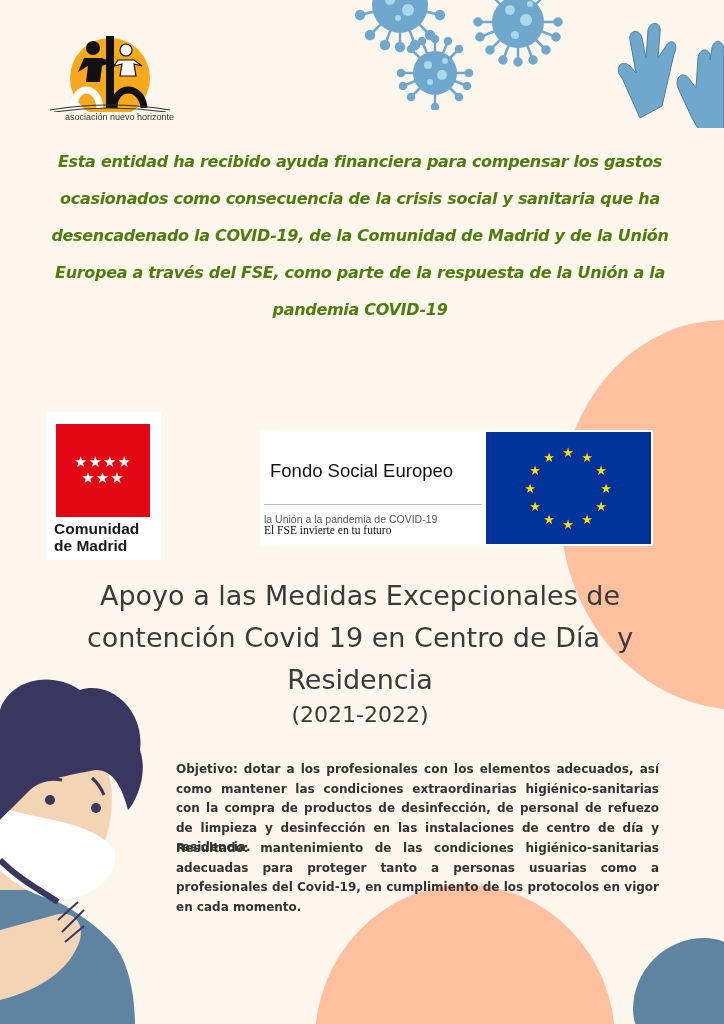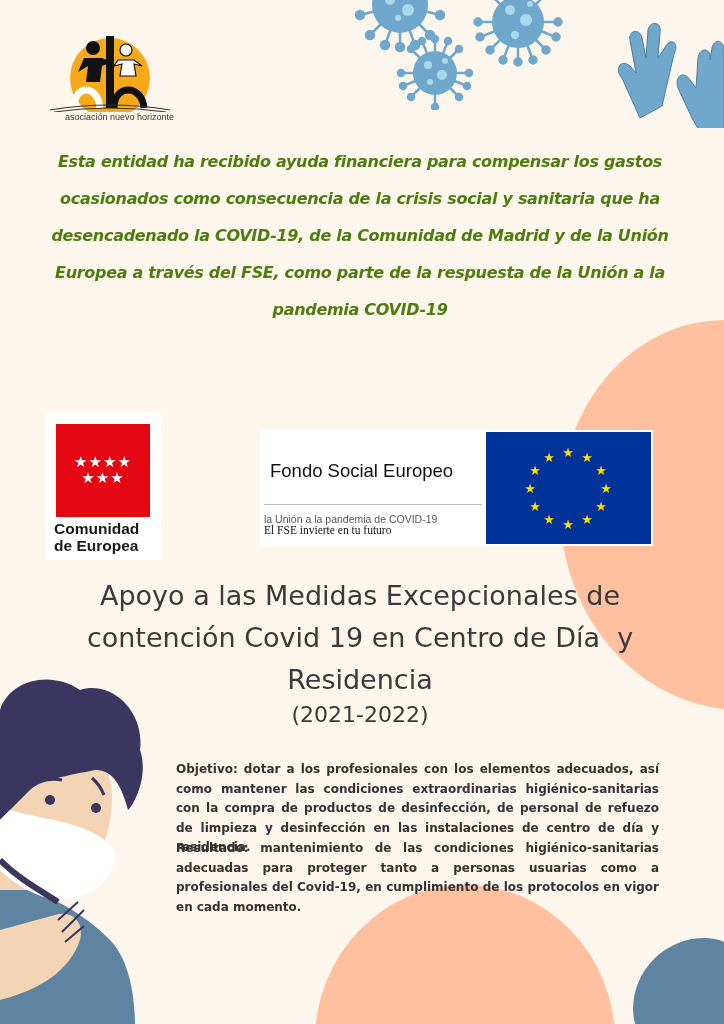--- a/index.html
+++ b/index.html
@@ -160,21 +160,21 @@
 
 <div class="abs intro">Esta entidad ha recibido ayuda financiera para compensar los gastos ocasionados como consecuencia de la crisis social y sanitaria que ha desencadenado la COVID-19, de la Comunidad de Madrid y de la Unión Europea a través del FSE, como parte de la respuesta de la Unión a la pandemia COVID-19</div>
 
 <div class="abs cm-logo">
   <div class="cm-red">
     <div class="cm-stars" style="white-space:pre-line;">★★★★
 ★★★</div>
   </div>
   <div class="cm-text">
     <div>Comunidad</div>
-    <div>de Europea</div>
+    <div>de Madrid</div>
   </div>
 </div>
 
 <div class="abs eu-logo">
   <div class="eu-sub">Fondo Social Europeo</div>
   <div class="eu-motto">El FSE invierte en tu futuro</div>
   <div class="eu-divider"></div>
   <div class="eu-note">
     <div>la Unión a la pandemia de COVID-19</div>
   </div>

